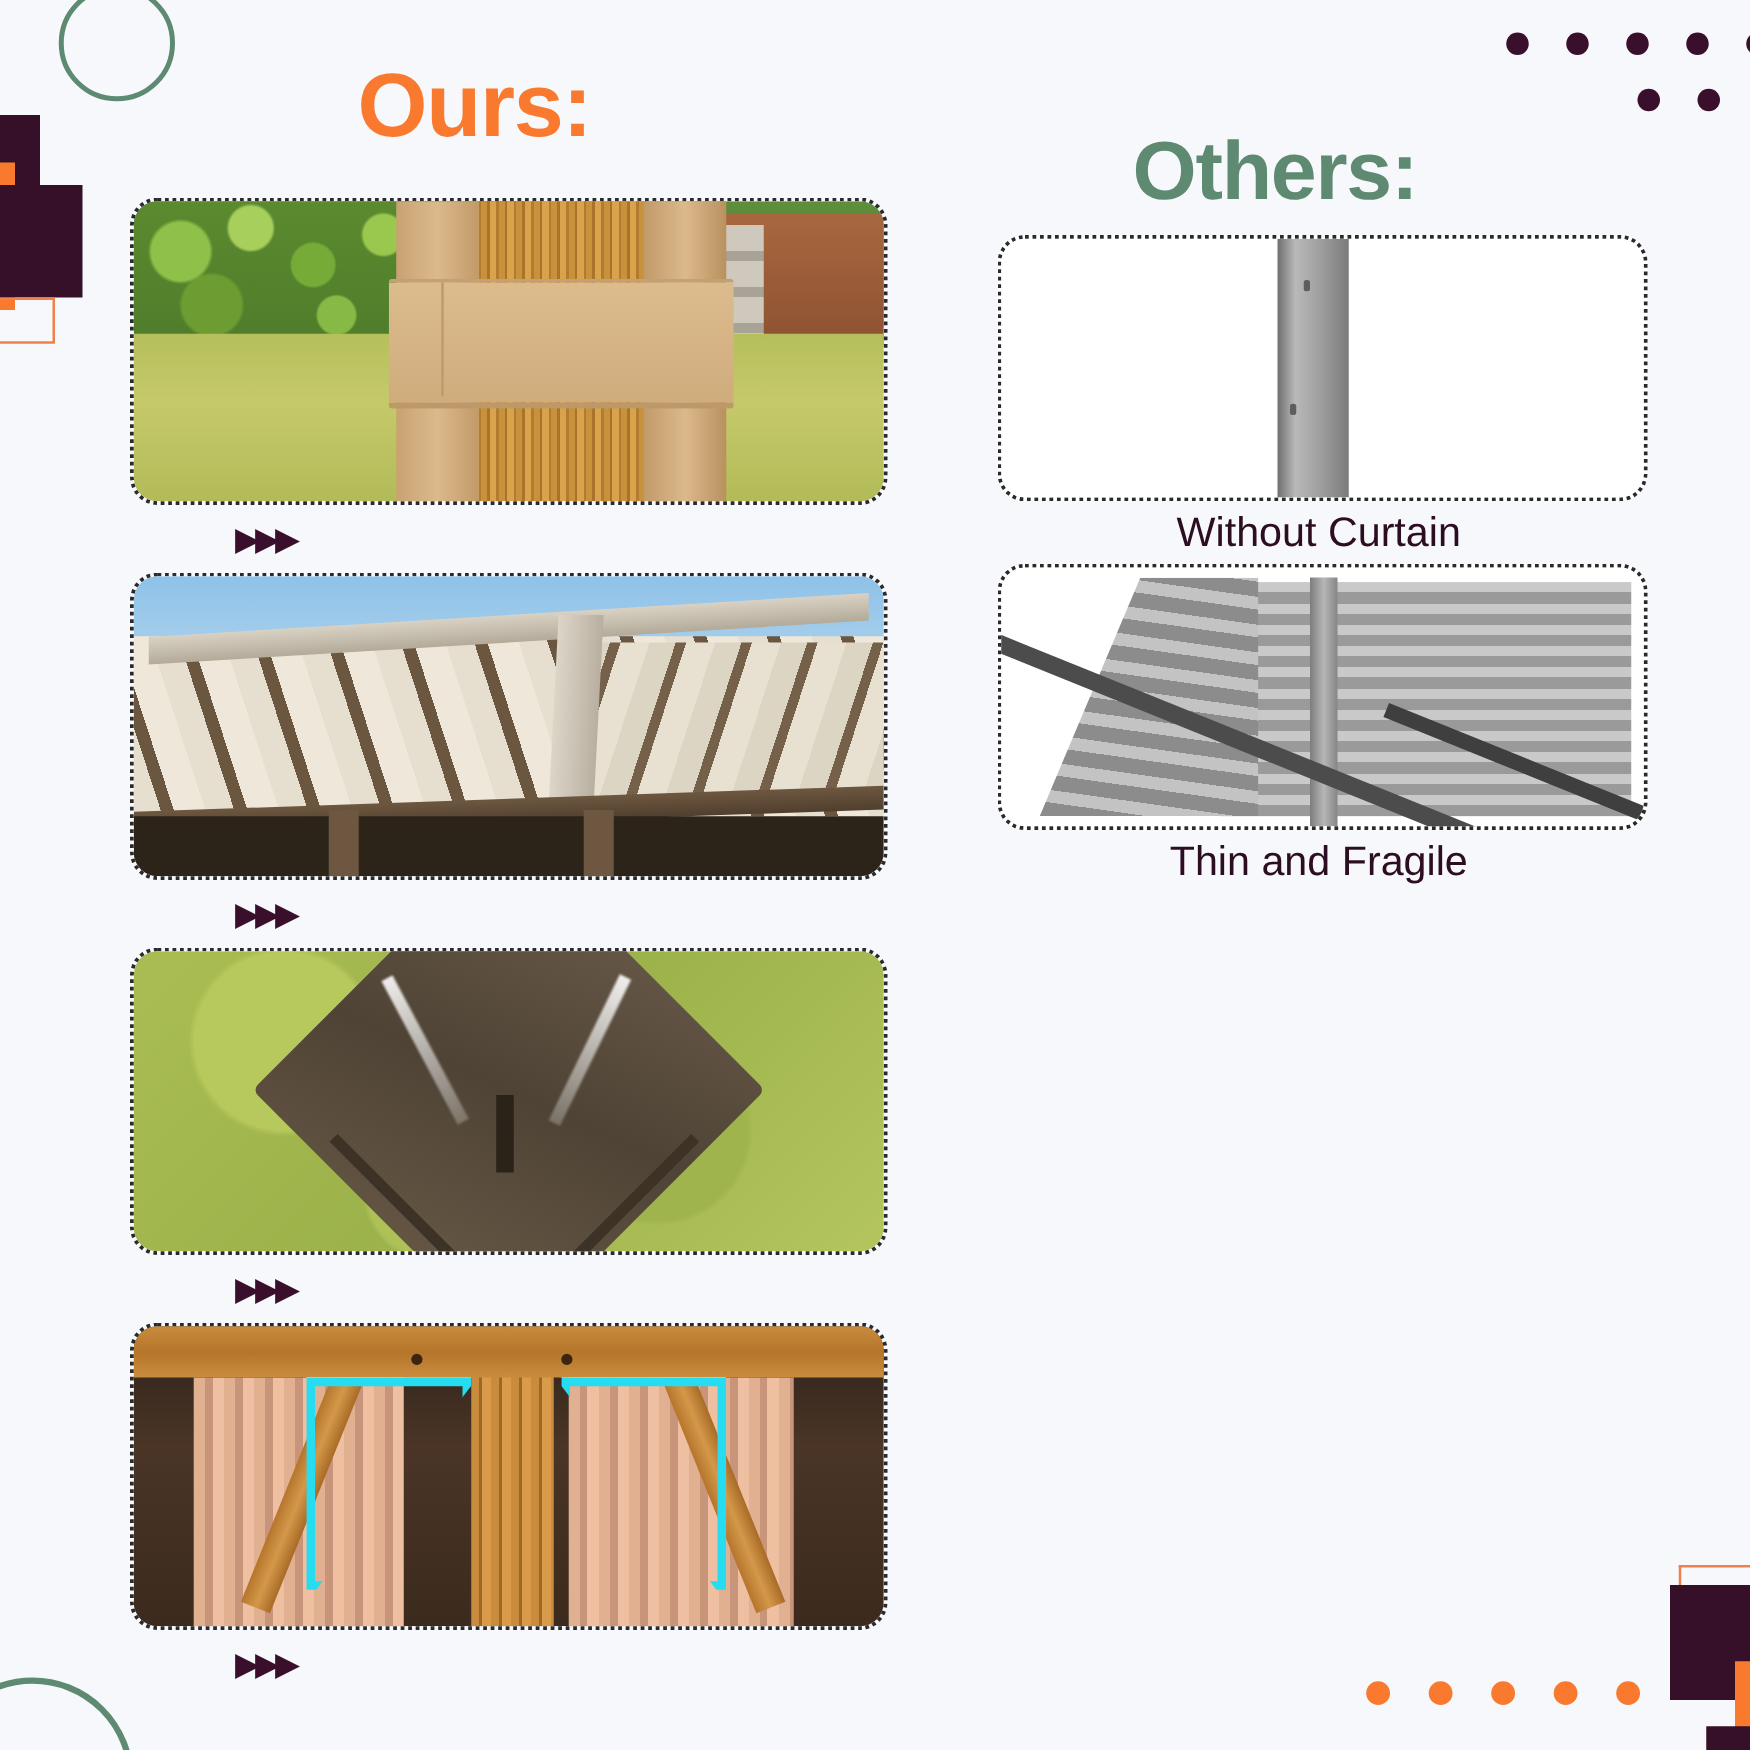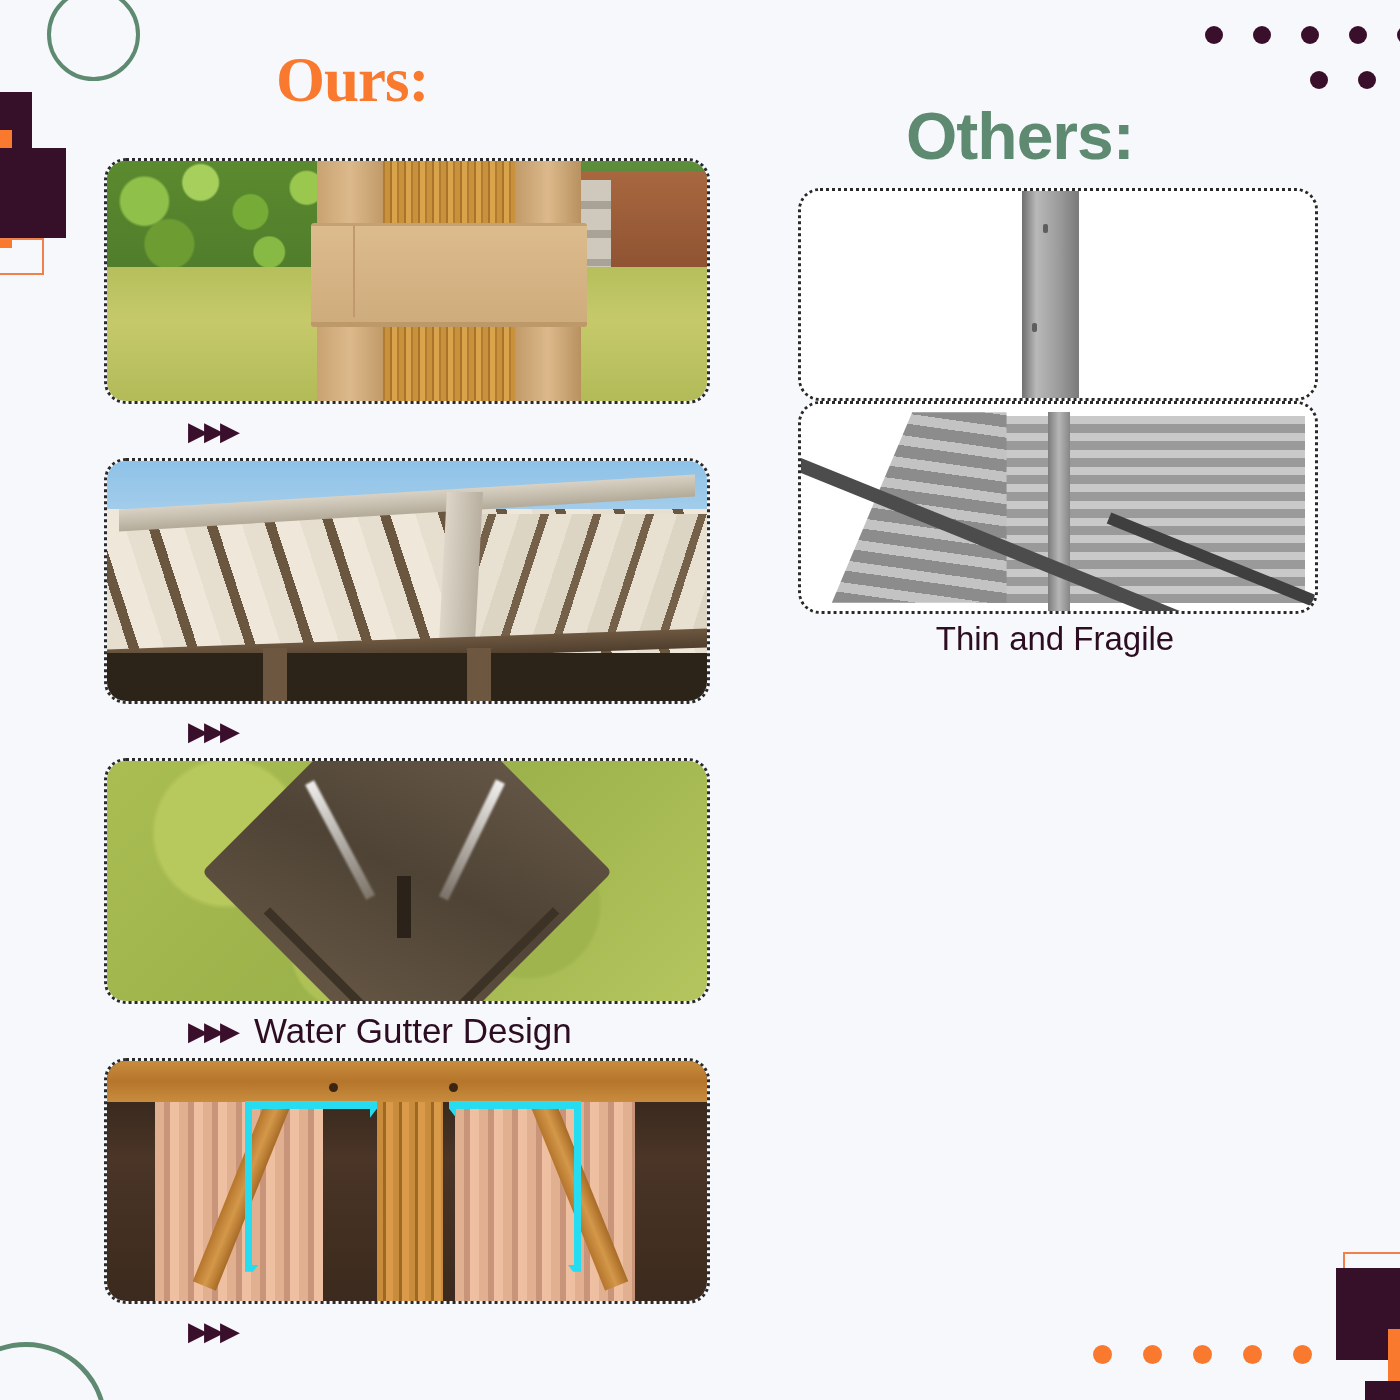--- a/index.html
+++ b/index.html
@@ -87,24 +87,23 @@
 
   
   .heading {
     position: absolute;
     font-weight: bold;
     letter-spacing: -1px;
     text-shadow:
       0 0 6px #f7f8fc, 0 0 6px #f7f8fc, 0 0 12px #f7f8fc;
   }
   .heading-ours {
-    left: 276px; top: 44px;
-    font-size: 63px;
+    left: 286px; top: 44px;
+    font-size: 72px;
     color: #f97a2e;
-    font-family: Liberation Serif, serif;
   }
   .heading-others {
     left: 906px; top: 98px;
     font-size: 66px;
     color: #5f8a72;
   }
 
   
   .col { position: absolute; }
   .col-ours   { left: 104px;  top: 158px;  width: 600px; }
@@ -514,21 +513,20 @@
         <div class="grass"></div>
           <div class="corner"></div>
           <div class="channel"></div>
         <div class="spout"></div>
           <div class="water-l"></div>
           <div class="water-r"></div>
       </div>
     </div>
     <div class="caption-ours">
       <span class="arrows">▶▶▶</span>
-      <span class="caption-text-ours">Water Gutter Design</span>
     </div>
   </div>
 
   <div class="feature">
     <div class="photo-frame ours">
       <div class="photo p-stable">
         <div class="interior"></div>
         <div class="drape drape-a"></div>
           <div class="drape drape-b"></div>
         <div class="brace-l"></div>
@@ -552,20 +550,21 @@
 
   <div class="feature">
     <div class="photo-frame others">
       <div class="photo p-post gray">
         <div class="bg"></div>
           <div class="pole"></div>
         <div class="mark1"></div>
           <div class="mark2"></div>
       </div>
     </div>
+    <div class="caption-others">Without Curtain</div>
   </div>
 
 
 
   <div class="feature">
     <div class="photo-frame others">
       <div class="photo p-frag gray">
         <div class="bg"></div>
           <div class="wall"></div>
           <div class="slats"></div>

